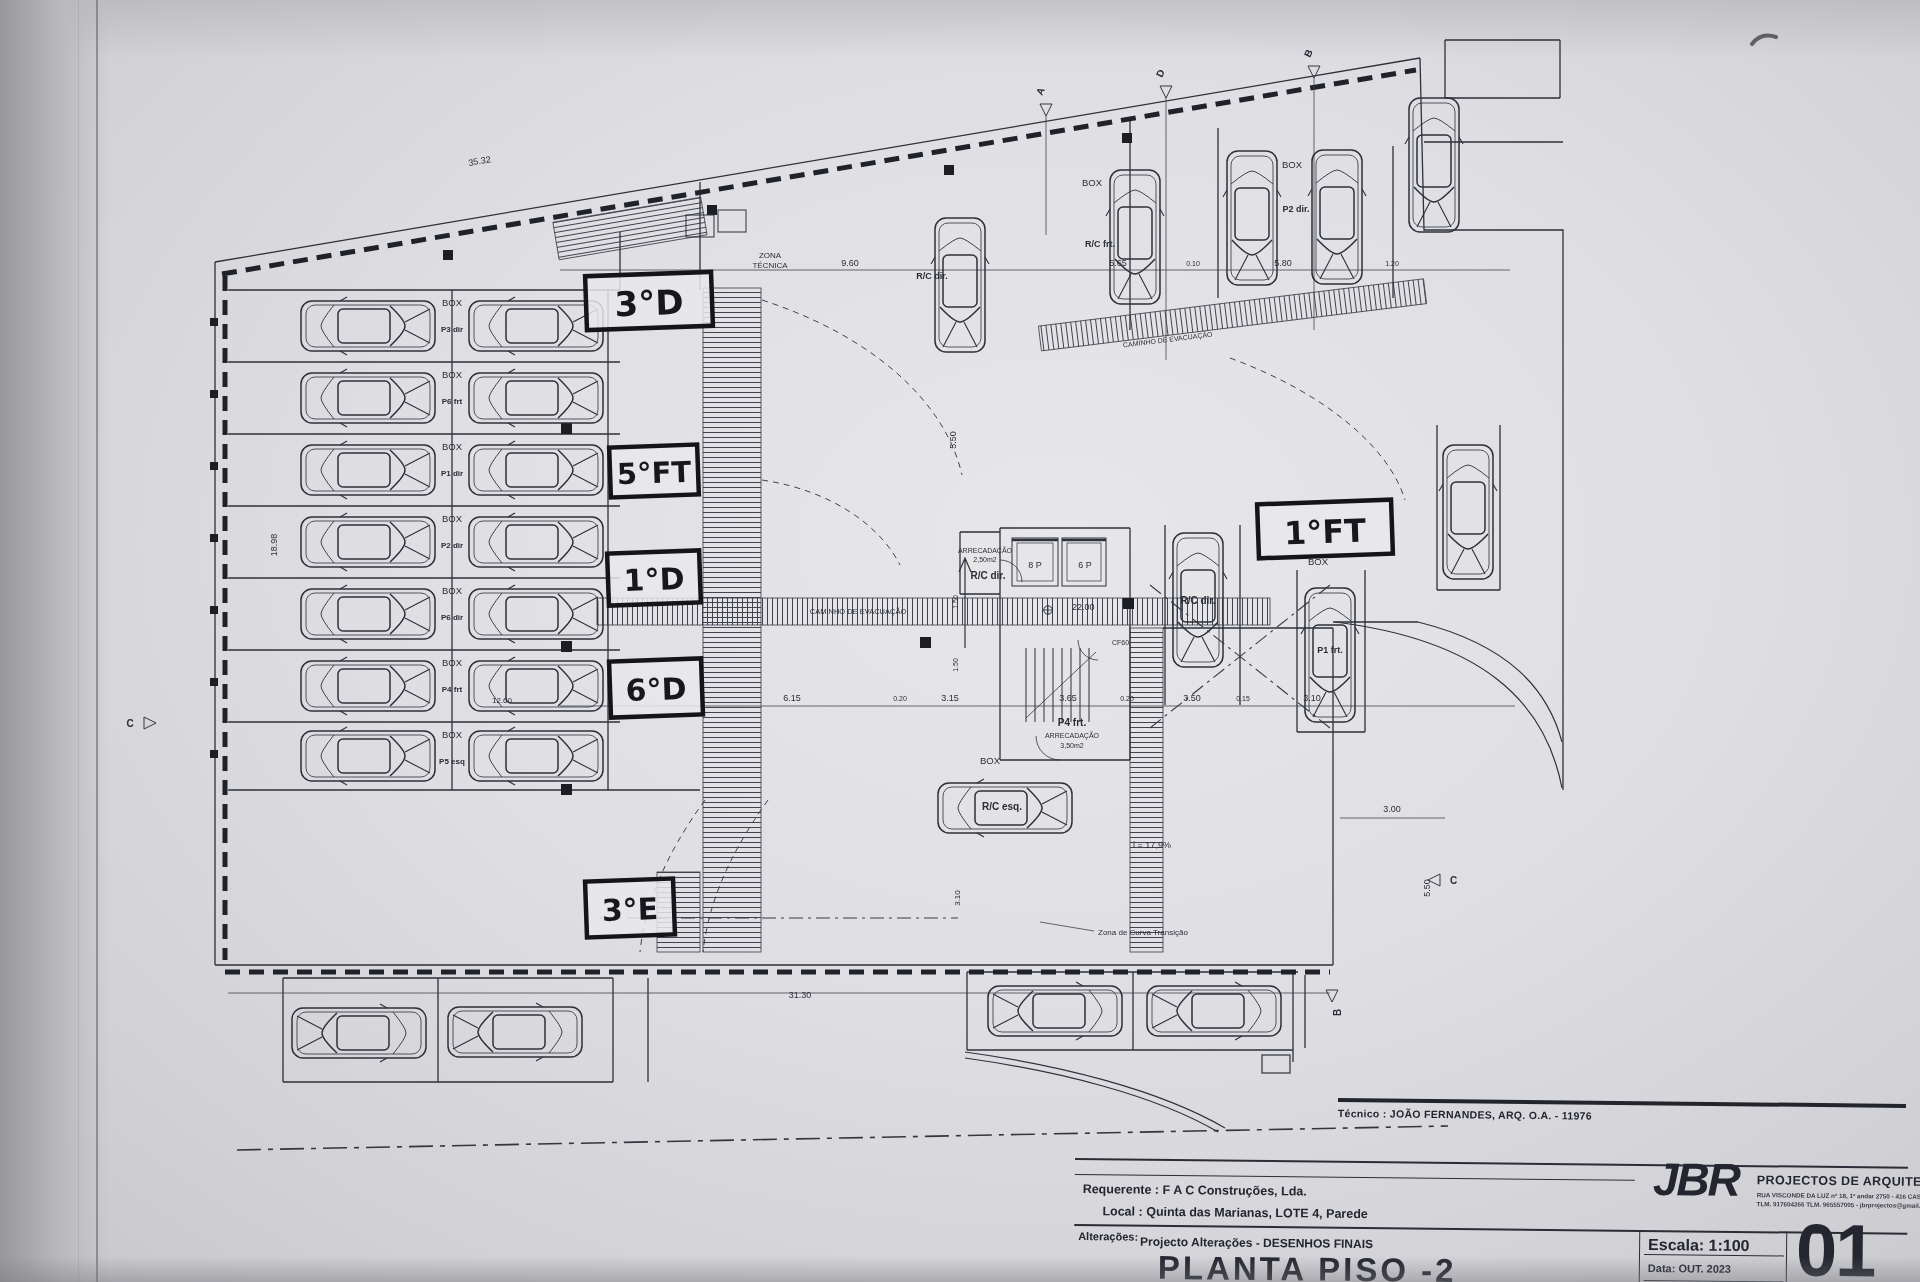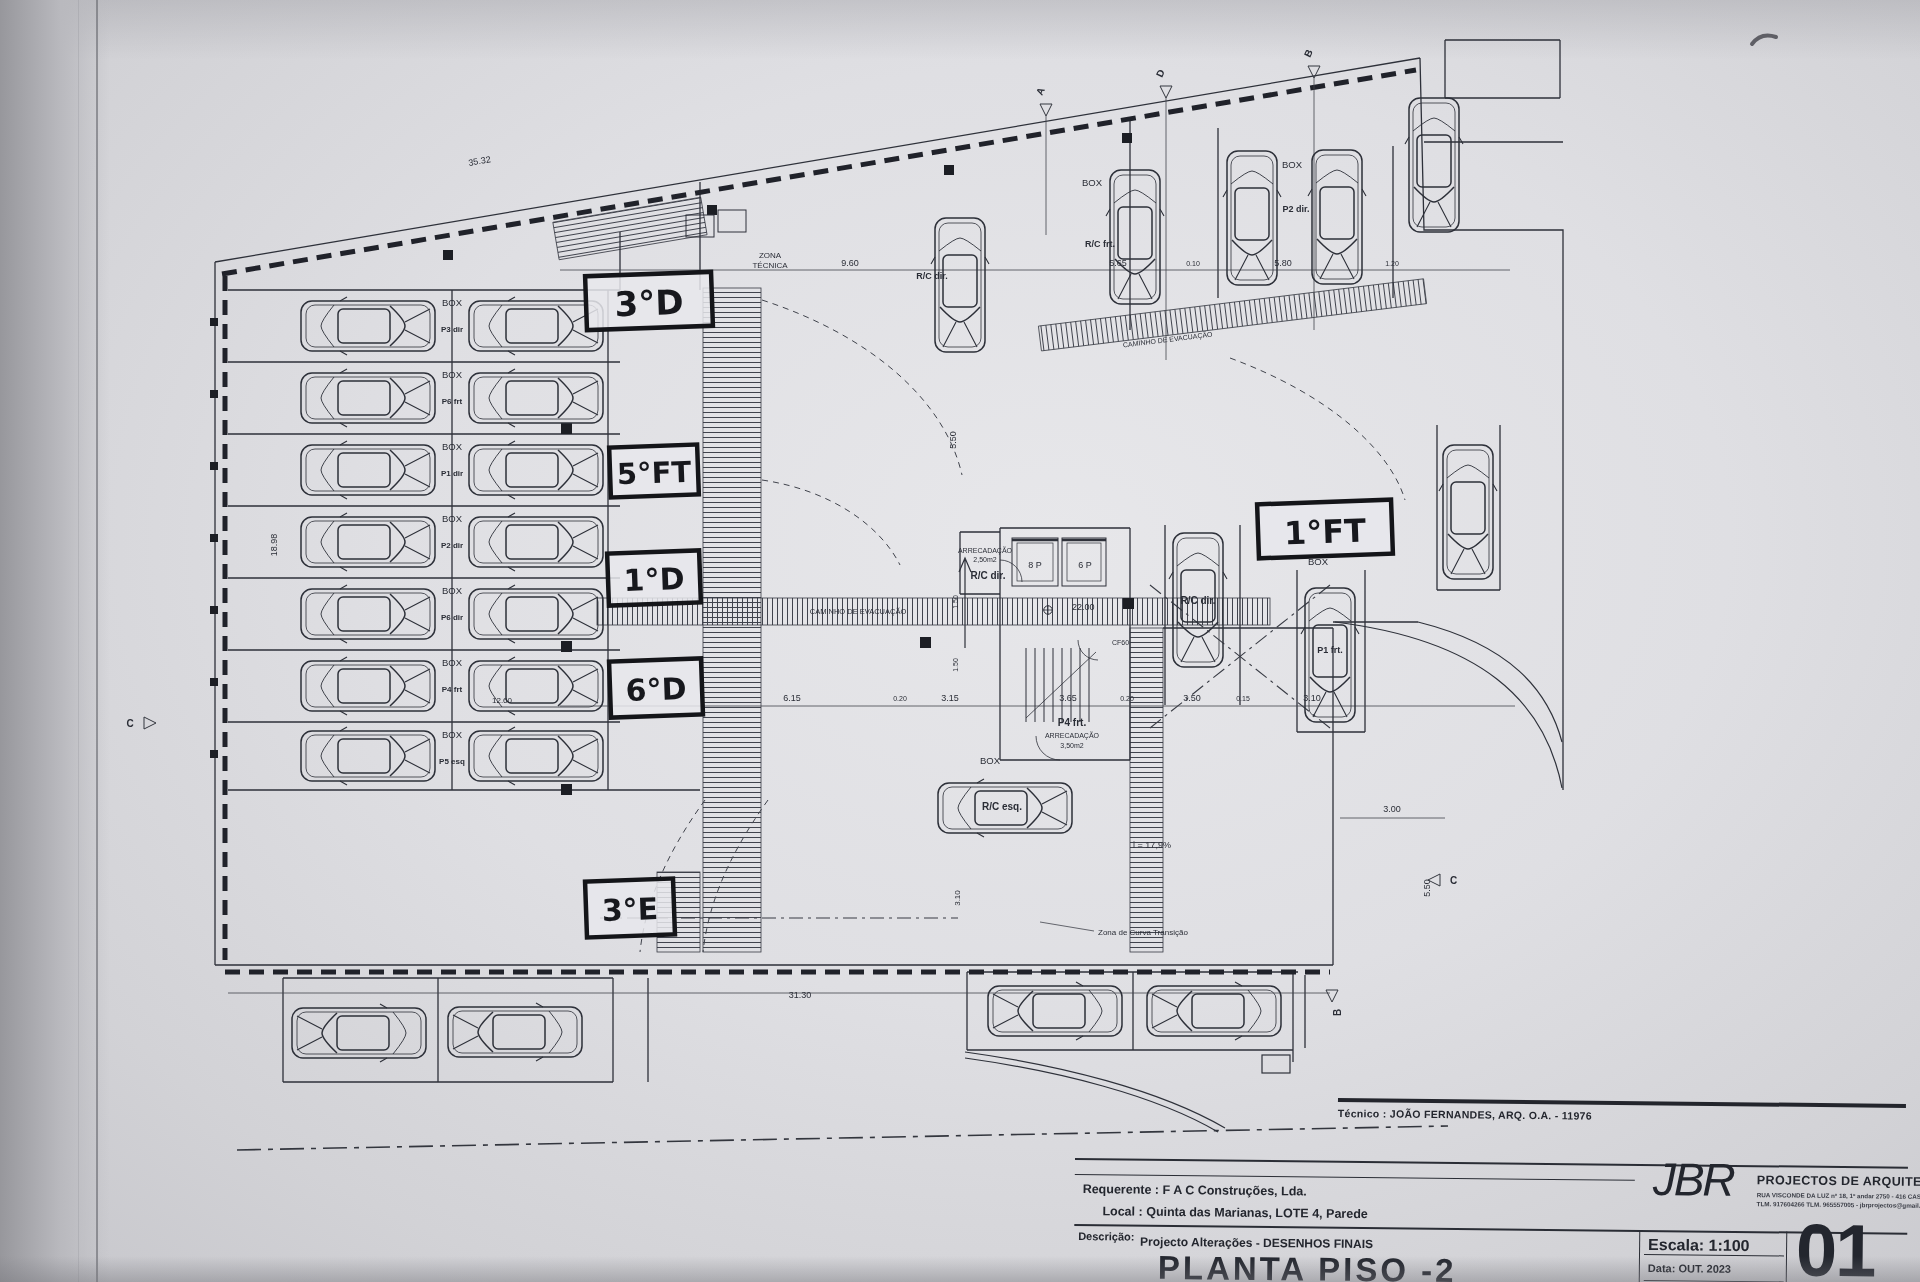--- a/index.html
+++ b/index.html
@@ -20,21 +20,21 @@
   .t95{font-size:9.5px}.t10{font-size:10px}.b{font-weight:bold}.mid{text-anchor:middle}
   .hw{font-family:"DejaVu Sans",sans-serif;font-weight:bold;fill:#17181d;}
   
   .tblock{position:absolute;color:#23262e;transform:rotate(.6deg);transform-origin:left top;}
   .tecnico-box{left:1338px;top:1098px;width:568px;height:26px;border-top:4px solid #23252c;
       font-size:10.5px;font-weight:bold;padding-top:5px;letter-spacing:.3px;}
   .main-block{left:1075px;top:1158px;width:833px;height:124px;border-top:2px solid #2a2d35;}
   .main-block .line{position:absolute;background:#2a2d35;}
   .fld{position:absolute;font-weight:bold;white-space:nowrap;}
   .planta{font-size:33px;letter-spacing:3px;font-weight:bold;}
-  .jbr{font-size:46px;font-weight:normal;font-style:italic;letter-spacing:-2px;}
+  .jbr{font-size:46px;font-weight:bold;font-style:italic;letter-spacing:-2px;}
   .firm{font-size:12.5px;font-weight:bold;letter-spacing:.4px;}
   .addr{font-size:6.3px;font-weight:bold;color:#3a3d46;}
   .sheetno{font-size:74px;font-weight:bold;letter-spacing:-2px;}
 </style>
 </head>
 <body>
 
 <div class="photo">
   <div class="shade-top"></div>
 
@@ -310,21 +310,21 @@
   </div>
 
   <div class="tblock main-block">
     <div class="line" style="left:0;top:64px;width:833px;height:2px;"></div>
     <div class="line" style="left:0;top:14px;width:560px;height:1px;"></div>
     <div class="line" style="left:565px;top:64px;width:1px;height:60px;"></div>
     <div class="line" style="left:712px;top:64px;width:1px;height:60px;"></div>
 
     <span class="fld" style="left:8px;top:22px;font-size:12.5px;">Requerente : F A C  Construções, Lda.</span>
     <span class="fld" style="left:28px;top:44px;font-size:12.5px;">Local : Quinta das Marianas, LOTE 4, Parede</span>
-    <span class="fld" style="left:4px;top:70px;font-size:11px;">Descrição:</span>
+    <span class="fld" style="left:4px;top:70px;font-size:11px;">Alterações:</span>
     <span class="fld" style="left:66px;top:74px;font-size:12px;">Projecto Alterações - DESENHOS FINAIS</span>
     <span class="fld planta" style="left:84px;top:88px;">PLANTA PISO -2</span>
 
     <span class="fld jbr" style="left:578px;top:-14px;">JBR</span>
     <span class="fld firm" style="left:682px;top:6px;">PROJECTOS DE ARQUITECTURA</span>
     <span class="fld addr" style="left:682px;top:24px;">RUA VISCONDE DA LUZ nº 18, 1º andar  2750 - 416  CASCAIS</span>
     <span class="fld addr" style="left:682px;top:33px;">TLM. 917604266  TLM. 965557005 - jbrprojectos@gmail.com</span>
 
     <span class="fld" style="left:574px;top:70px;font-size:16px;">Escala: 1:100</span>
     <div class="line" style="left:570px;top:88px;width:140px;height:1px;"></div>

